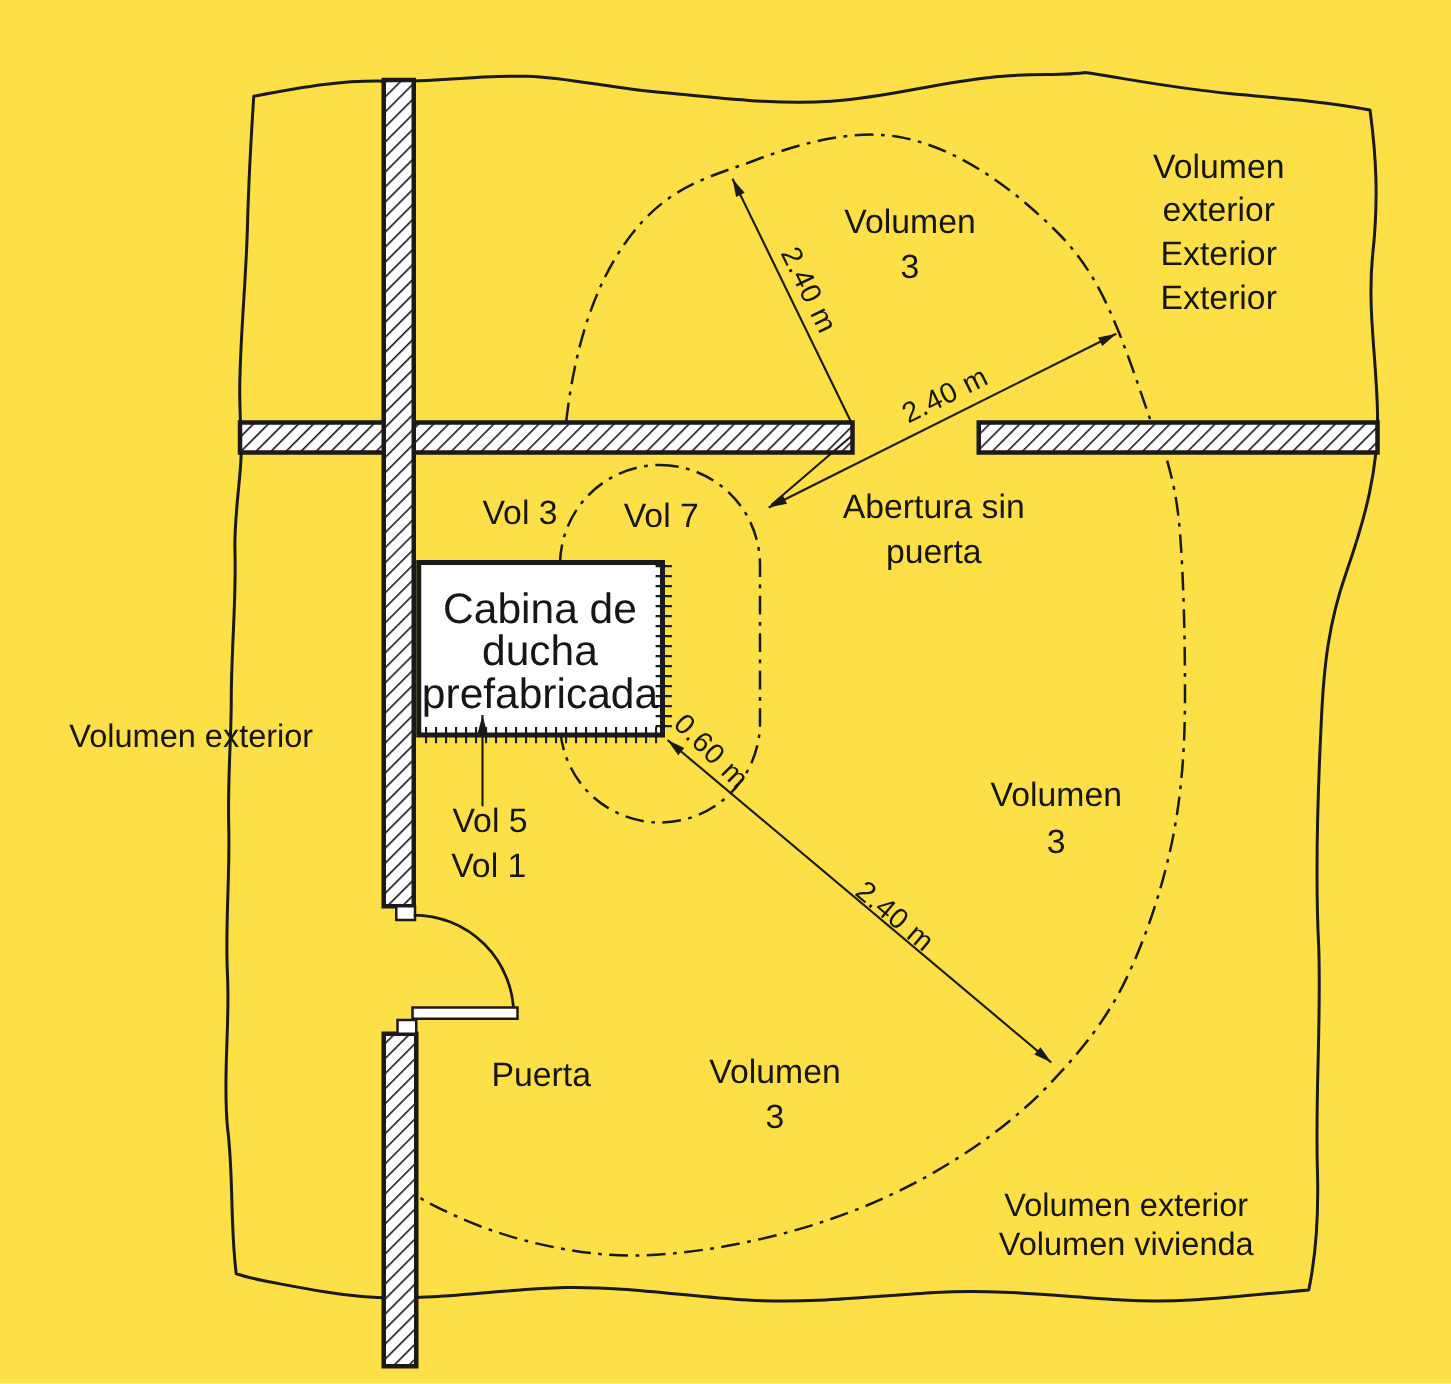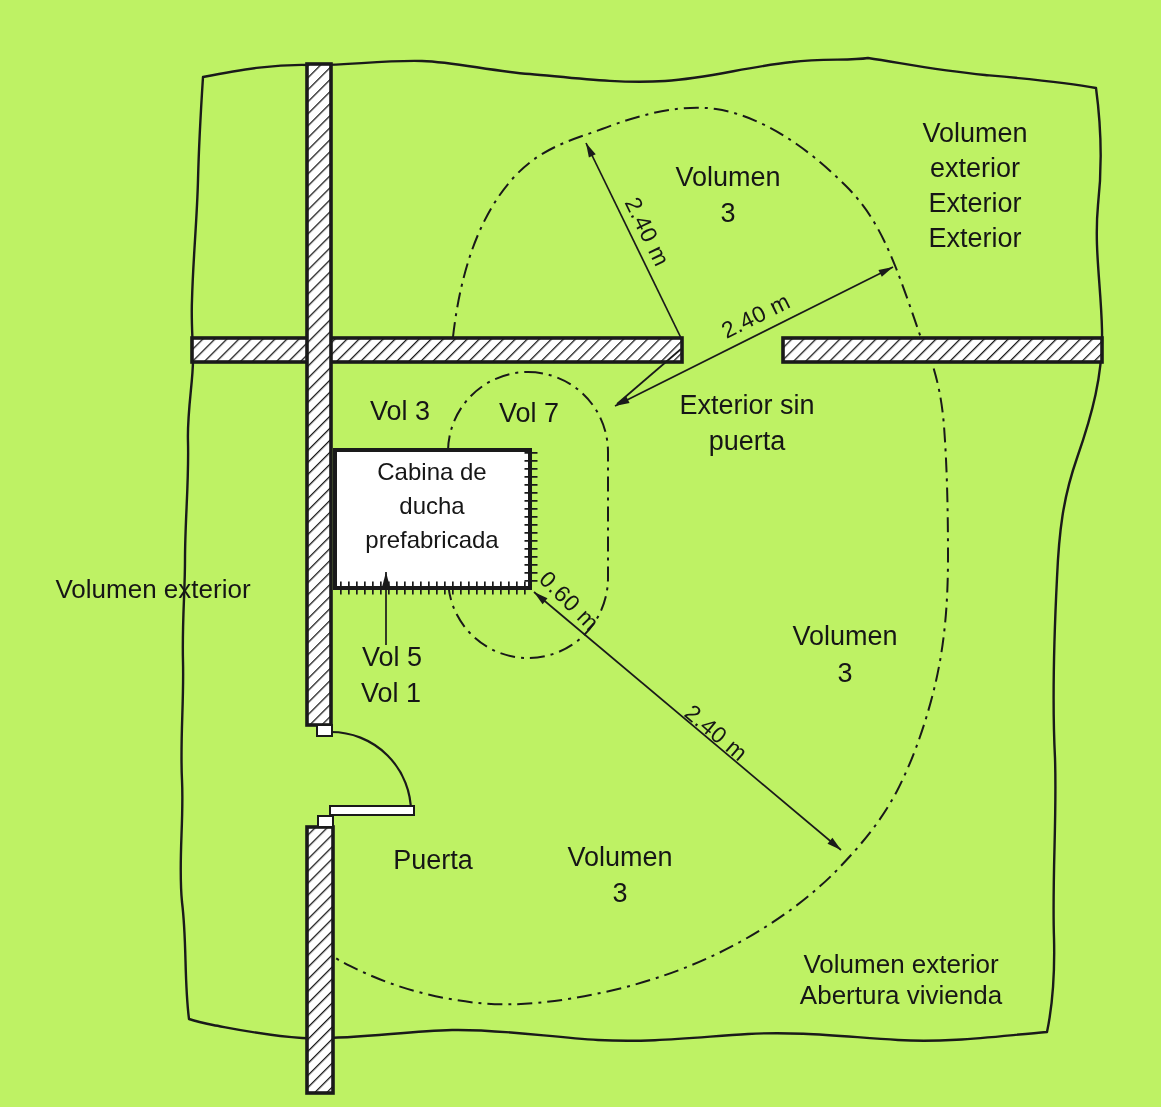--- a/index.html
+++ b/index.html
@@ -1,17 +1,17 @@
 <!DOCTYPE html>
 <html><head>
 <meta charset="utf-8">
 <style>
   html,body{margin:0;padding:0;background:#ffffff}
   .canvas{
-    position:relative;width:1161px;height:1107px;background:#bef264;
+    position:relative;width:1161px;height:1107px;background:#fde047;
     font-family:"Liberation Sans",sans-serif;color:#161616;overflow:hidden;
   }
   .canvas > svg{position:absolute;left:0;top:0}
   .lbl{
     position:absolute;transform:translate(-50%,-50%);
     text-align:center;font-size:27px;line-height:35px;white-space:nowrap;color:#161616;
   }
   .dim{font-size:23px;letter-spacing:.5px}
 </style>
 </head>
@@ -84,28 +84,28 @@
     <div>Exterior</div>
     <div>Exterior</div>
   </div>
 
   <div class="lbl" style="left:728px;top:195px;line-height:36px">
     <div>Volumen</div>
     <div>3</div>
   </div>
 
   <div class="lbl" style="left:747px;top:423px;line-height:36px">
-    <div>Exterior sin</div>
+    <div>Abertura sin</div>
     <div>puerta</div>
   </div>
 
-  <div class="lbl" style="left:400px;top:411px">Vol 3</div>
+  <div class="lbl" style="left:416px;top:411px">Vol 3</div>
   <div class="lbl" style="left:529px;top:413px">Vol 7</div>
 
-  <div class="lbl" style="left:432px;top:506px;line-height:34px;font-size:24px">
+  <div class="lbl" style="left:432px;top:521px;line-height:34px;font-size:34px">
     <div>Cabina de</div>
     <div>ducha</div>
     <div>prefabricada</div>
   </div>
 
   <div class="lbl" style="left:153px;top:589px;line-height:31px;font-size:26px">
     <div>Volumen exterior</div>
   </div>
 
   <div class="lbl" style="left:392px;top:657px">Vol 5</div>
@@ -118,21 +118,21 @@
     <div>3</div>
   </div>
 
   <div class="lbl" style="left:845px;top:655px;line-height:37px">
     <div>Volumen</div>
     <div>3</div>
   </div>
 
   <div class="lbl" style="left:901px;top:980px;line-height:31px;font-size:26px">
     <div>Volumen exterior</div>
-    <div>Abertura vivienda</div>
+    <div>Volumen vivienda</div>
   </div>
 
   <div class="lbl dim" style="left:647px;top:232px;transform:translate(-50%,-50%) rotate(64deg)">2.40 m</div>
   <div class="lbl dim" style="left:756px;top:316px;transform:translate(-50%,-50%) rotate(-26.5deg)">2.40 m</div>
   <div class="lbl dim" style="left:716px;top:733px;transform:translate(-50%,-50%) rotate(40deg)">2.40 m</div>
   <div class="lbl dim" style="left:569px;top:601px;transform:translate(-50%,-50%) rotate(45deg)">0.60 m</div>
 
 </div>
 
 </body></html>

